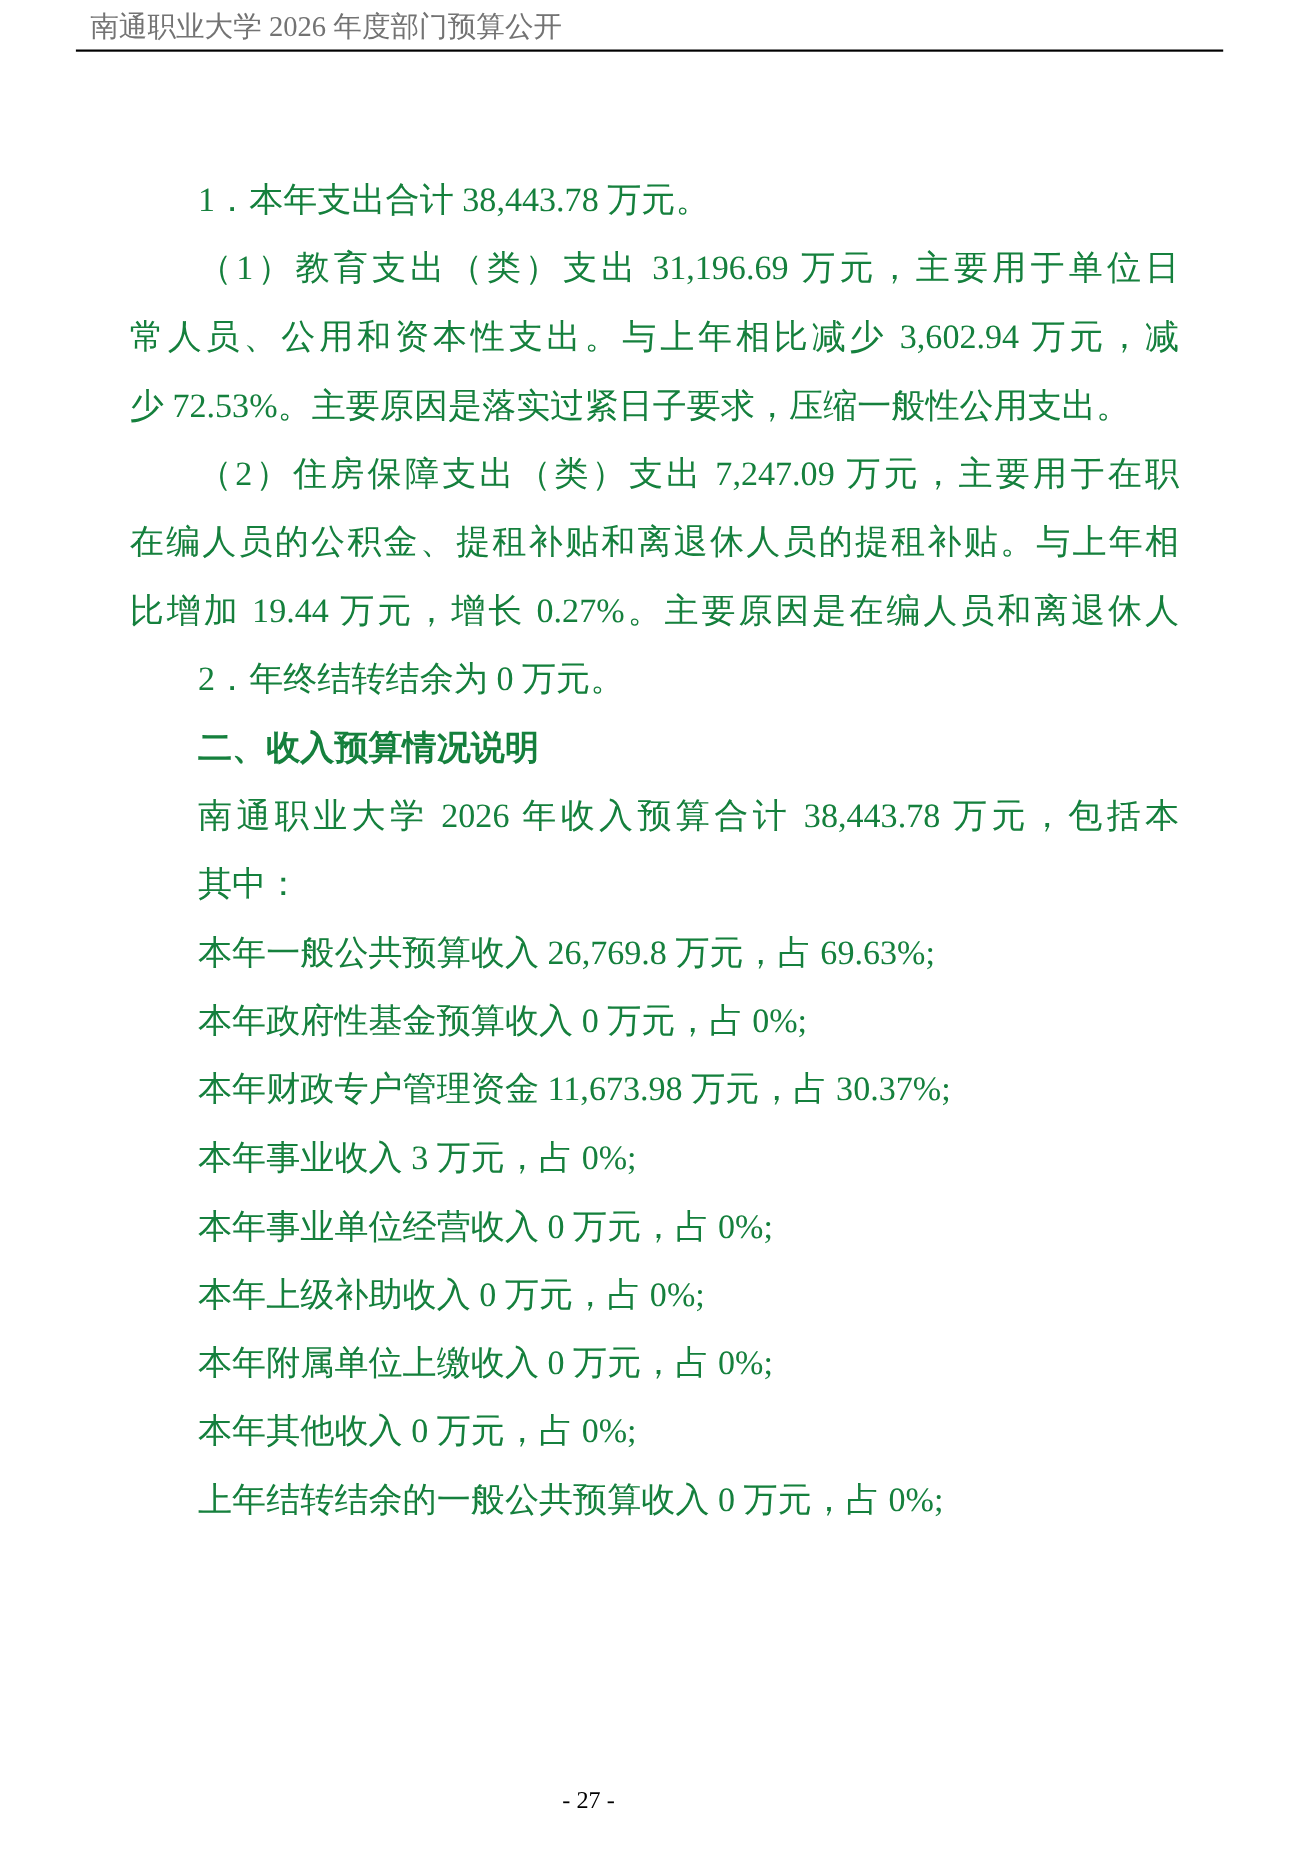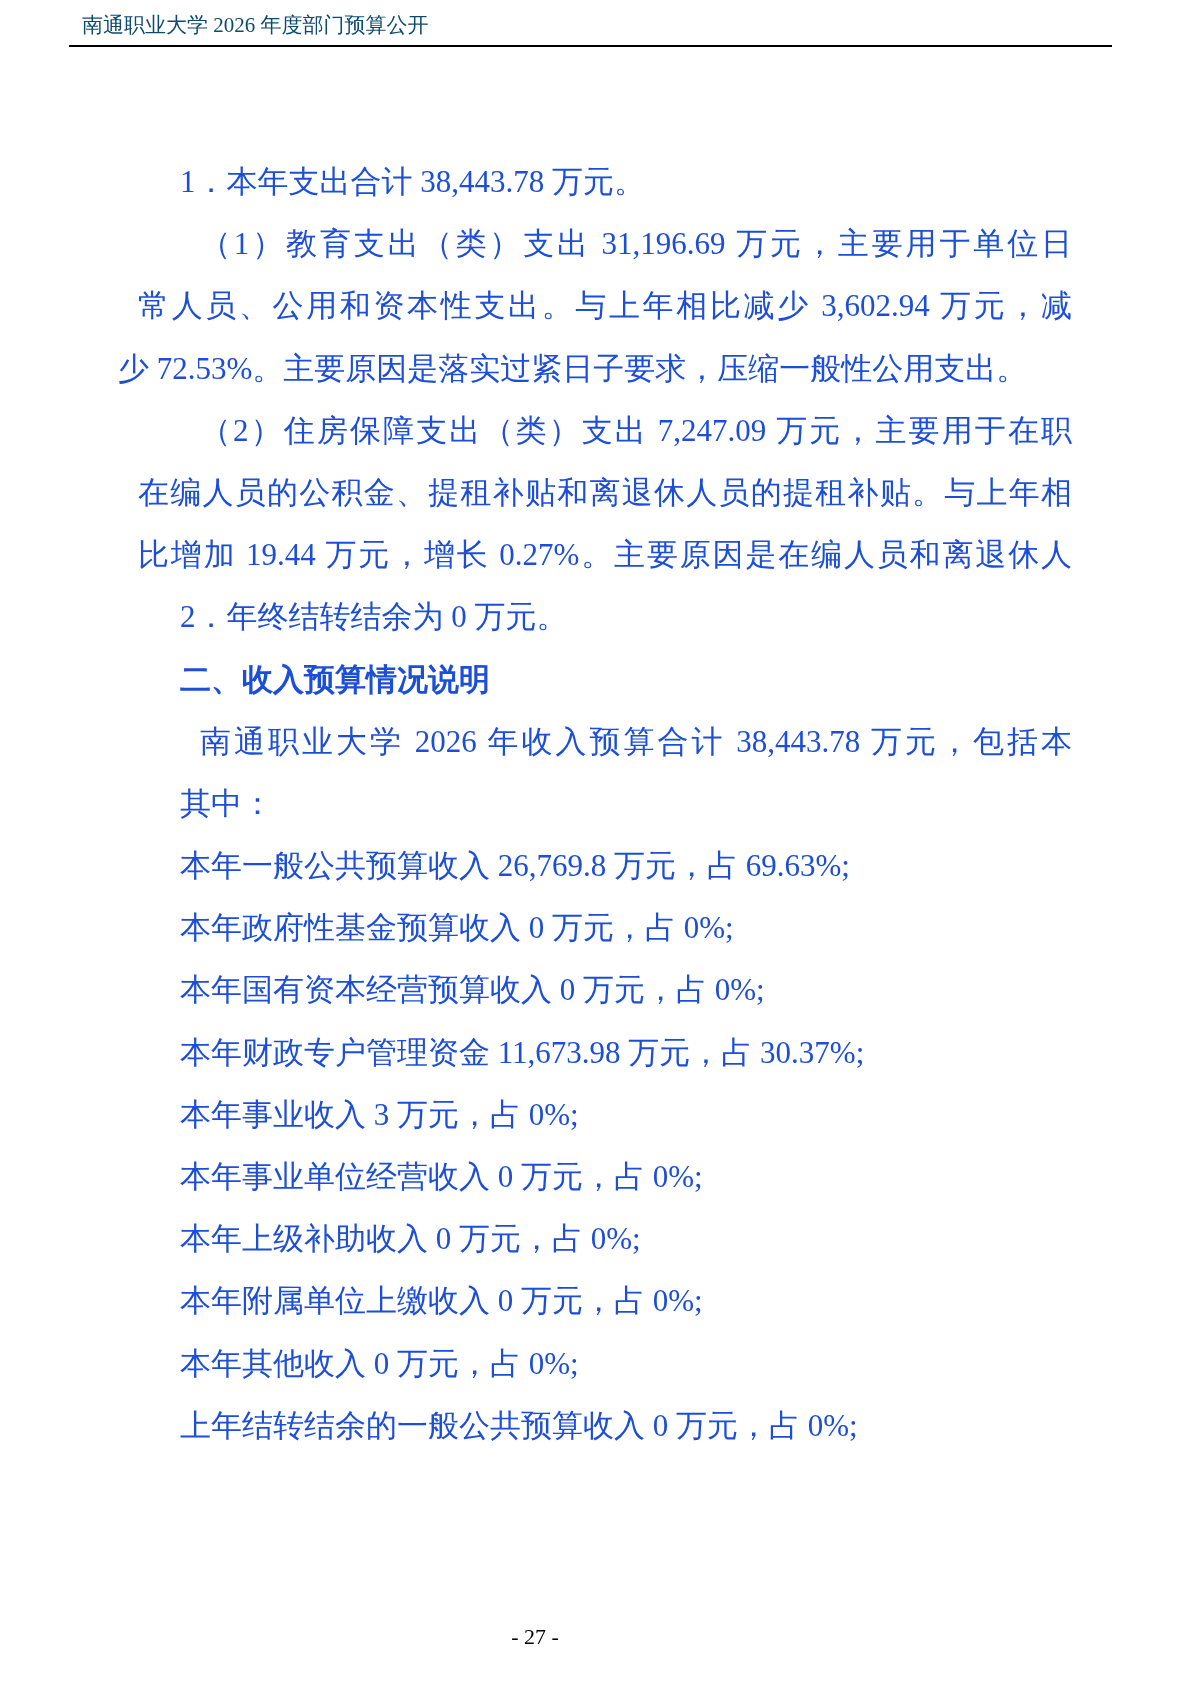--- a/index.html
+++ b/index.html
@@ -13,54 +13,53 @@
     height: 1684px;
     background: #ffffff;
     color: #000000;
     font-family: "Liberation Serif", "DejaVu Serif", serif;
     overflow: hidden;
   }
   .header-title {
     position: absolute;
     left: 82px;
     top: 12px;
-    font-size: 21px;
+    font-size: 26px;
     line-height: 26px;
     white-space: nowrap;
-    color: #0c4a6e;
+    color: #737373;
   }
   .header-rule {
     position: absolute;
     left: 69px;
     top: 45px;
     width: 1043px;
     height: 2px;
     background: #000000;
   }
   .body-text {
     position: absolute;
     left: 118px;
     top: 151px;
     width: 954px;
     font-size: 31px;
-    color: #1d4ed8;
+    color: #15803d;
   }
   .line {
     height: 62.2px;
     line-height: 62.2px;
     text-align: left;
     overflow: visible;
   }
   .line.indent {
     text-indent: 62px;
   }
   .line.justify {
     text-align: justify;
     text-align-last: justify;
-    margin-left: 20px;
   }
   .line.bold {
     font-weight: bold;
     font-family: "Liberation Sans", "DejaVu Sans", sans-serif;
   }
   .footer {
     position: absolute;
     left: 0;
     top: 1622px;
     width: 1070px;
@@ -86,21 +85,20 @@
       <div class="line">少 72.53%。主要原因是落实过紧日子要求，压缩一般性公用支出。</div>
       <div class="line indent justify">（2）住房保障支出（类）支出 7,247.09 万元，主要用于在职</div>
       <div class="line justify">在编人员的公积金、提租补贴和离退休人员的提租补贴。与上年相</div>
       <div class="line justify">比增加 19.44 万元，增长 0.27%。主要原因是在编人员和离退休人</div>
       <div class="line indent">2．年终结转结余为 0 万元。</div>
       <div class="line indent bold">二、收入预算情况说明</div>
       <div class="line indent justify">南通职业大学 2026 年收入预算合计 38,443.78 万元，包括本</div>
       <div class="line indent">其中：</div>
       <div class="line indent">本年一般公共预算收入 26,769.8 万元，占 69.63%;</div>
       <div class="line indent">本年政府性基金预算收入 0 万元，占 0%;</div>
-      <div class="line indent">本年国有资本经营预算收入 0 万元，占 0%;</div>
       <div class="line indent">本年财政专户管理资金 11,673.98 万元，占 30.37%;</div>
       <div class="line indent">本年事业收入 3 万元，占 0%;</div>
       <div class="line indent">本年事业单位经营收入 0 万元，占 0%;</div>
       <div class="line indent">本年上级补助收入 0 万元，占 0%;</div>
       <div class="line indent">本年附属单位上缴收入 0 万元，占 0%;</div>
       <div class="line indent">本年其他收入 0 万元，占 0%;</div>
       <div class="line indent">上年结转结余的一般公共预算收入 0 万元，占 0%;</div>
     </div>
 
   <div class="footer">- 27 -</div>

